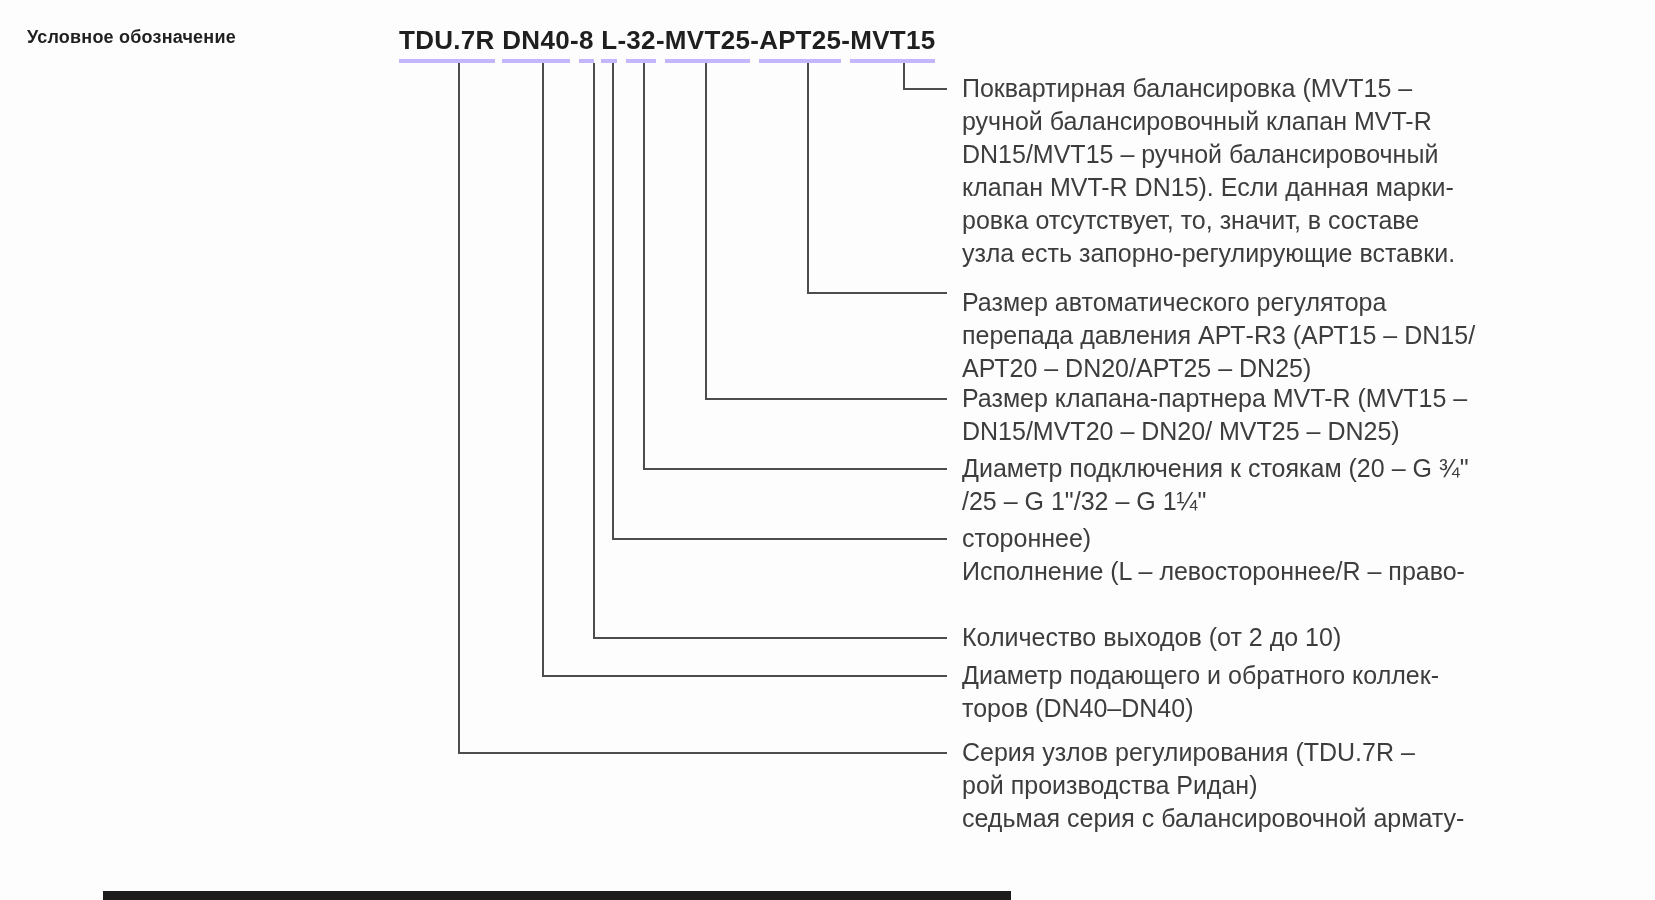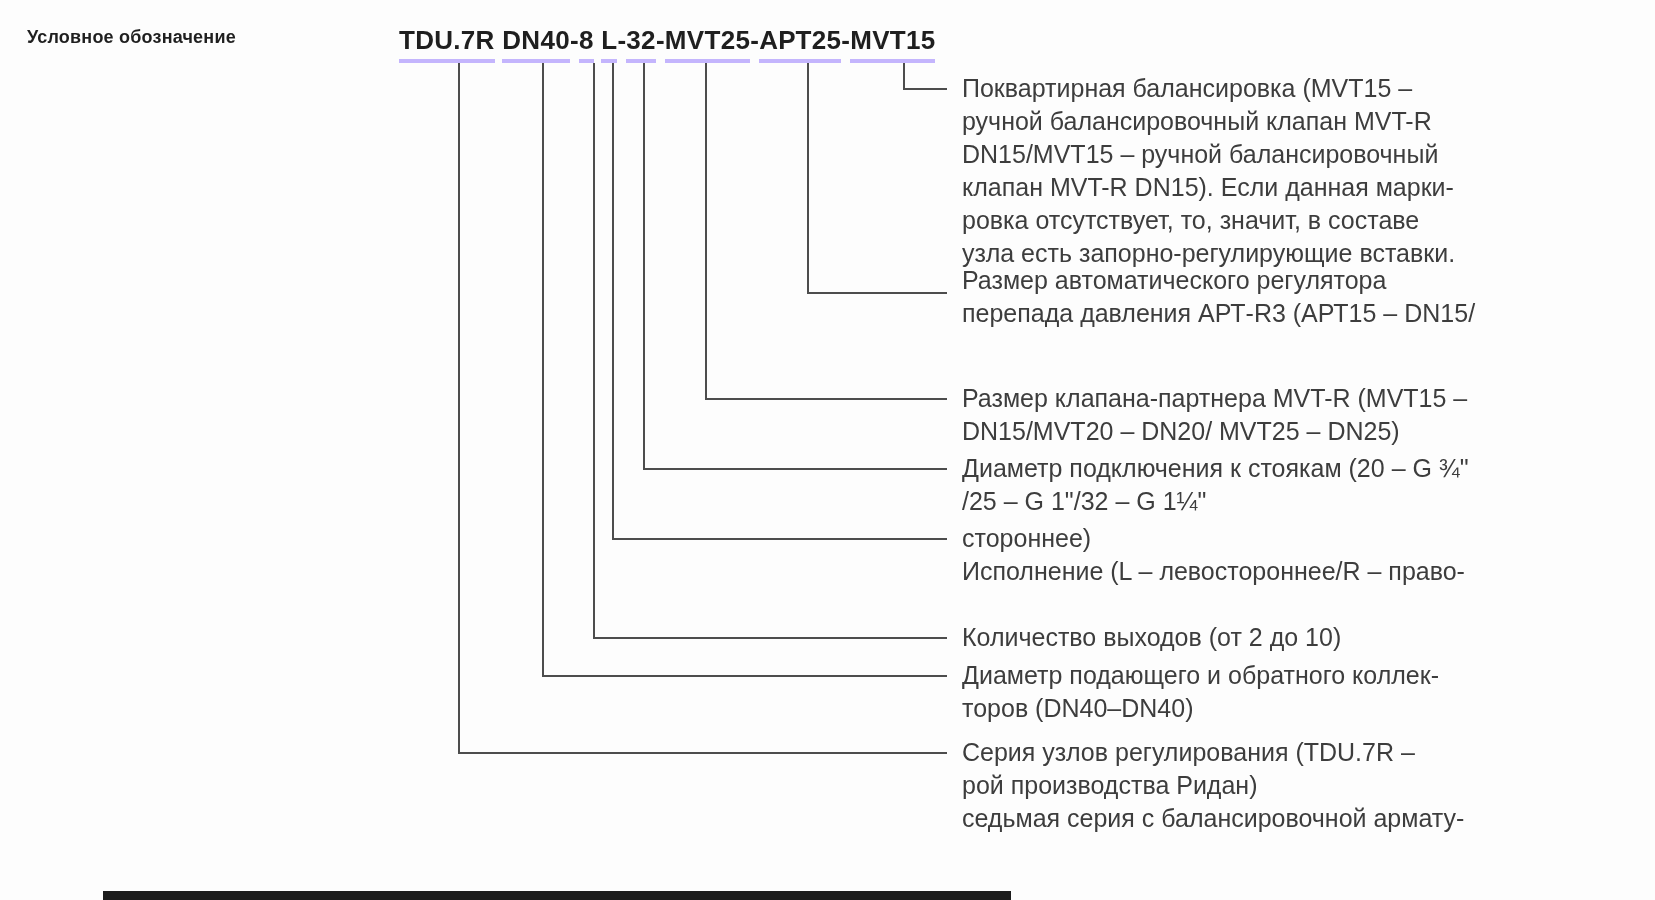--- a/index.html
+++ b/index.html
@@ -21,21 +21,21 @@
   .code-row .sep{white-space:pre;padding-bottom:3px;}
   .conn{
     position:absolute;top:63px;
     border-left:2px solid #4d4d4d;border-bottom:2px solid #4d4d4d;
   }
   .legend-block{
     position:absolute;left:962px;width:560px;
     font-size:25px;line-height:33px;color:#3d3d3d;
   }
   .legend-block .ln{white-space:nowrap;}
-  .b1{top:72px}.b2{top:264px}.b3{top:382px}.b4{top:452px}
+  .b1{top:72px}.b2{top:286px}.b3{top:382px}.b4{top:452px}
   .b5{top:522px}.b6{top:621px}.b7{top:659px}.b8{top:736px}
   .bottom-bar{
     position:absolute;left:103px;top:891px;width:908px;height:9px;
     background:#1c1c1c;
   }
 </style>
 </head>
 <body>
 
 <div class="title">Условное обозначение</div>
@@ -72,20 +72,21 @@
   <div class="ln">ручной балансировочный клапан MVT-R</div>
   <div class="ln">DN15/MVT15 – ручной балансировочный</div>
   <div class="ln">клапан MVT-R DN15). Если данная марки-</div>
   <div class="ln">ровка отсутствует, то, значит, в составе</div>
   <div class="ln">узла есть запорно-регулирующие вставки.</div>
 </div>
 
 <div class="legend-block b2">
   <div class="ln">Размер автоматического регулятора</div>
   <div class="ln">перепада давления АРТ-R3 (АРТ15 – DN15/</div>
+  <div class="ln">АРТ20 – DN20/АРТ25 – DN25)</div>
 </div>
 
 <div class="legend-block b3">
   <div class="ln">Размер клапана-партнера MVT-R (MVT15 –</div>
   <div class="ln">DN15/MVT20 – DN20/ MVT25 – DN25)</div>
 </div>
 
 <div class="legend-block b4">
   <div class="ln">Диаметр подключения к стоякам (20 – G ¾"</div>
   <div class="ln">/25 – G 1"/32 – G 1¼"</div>

